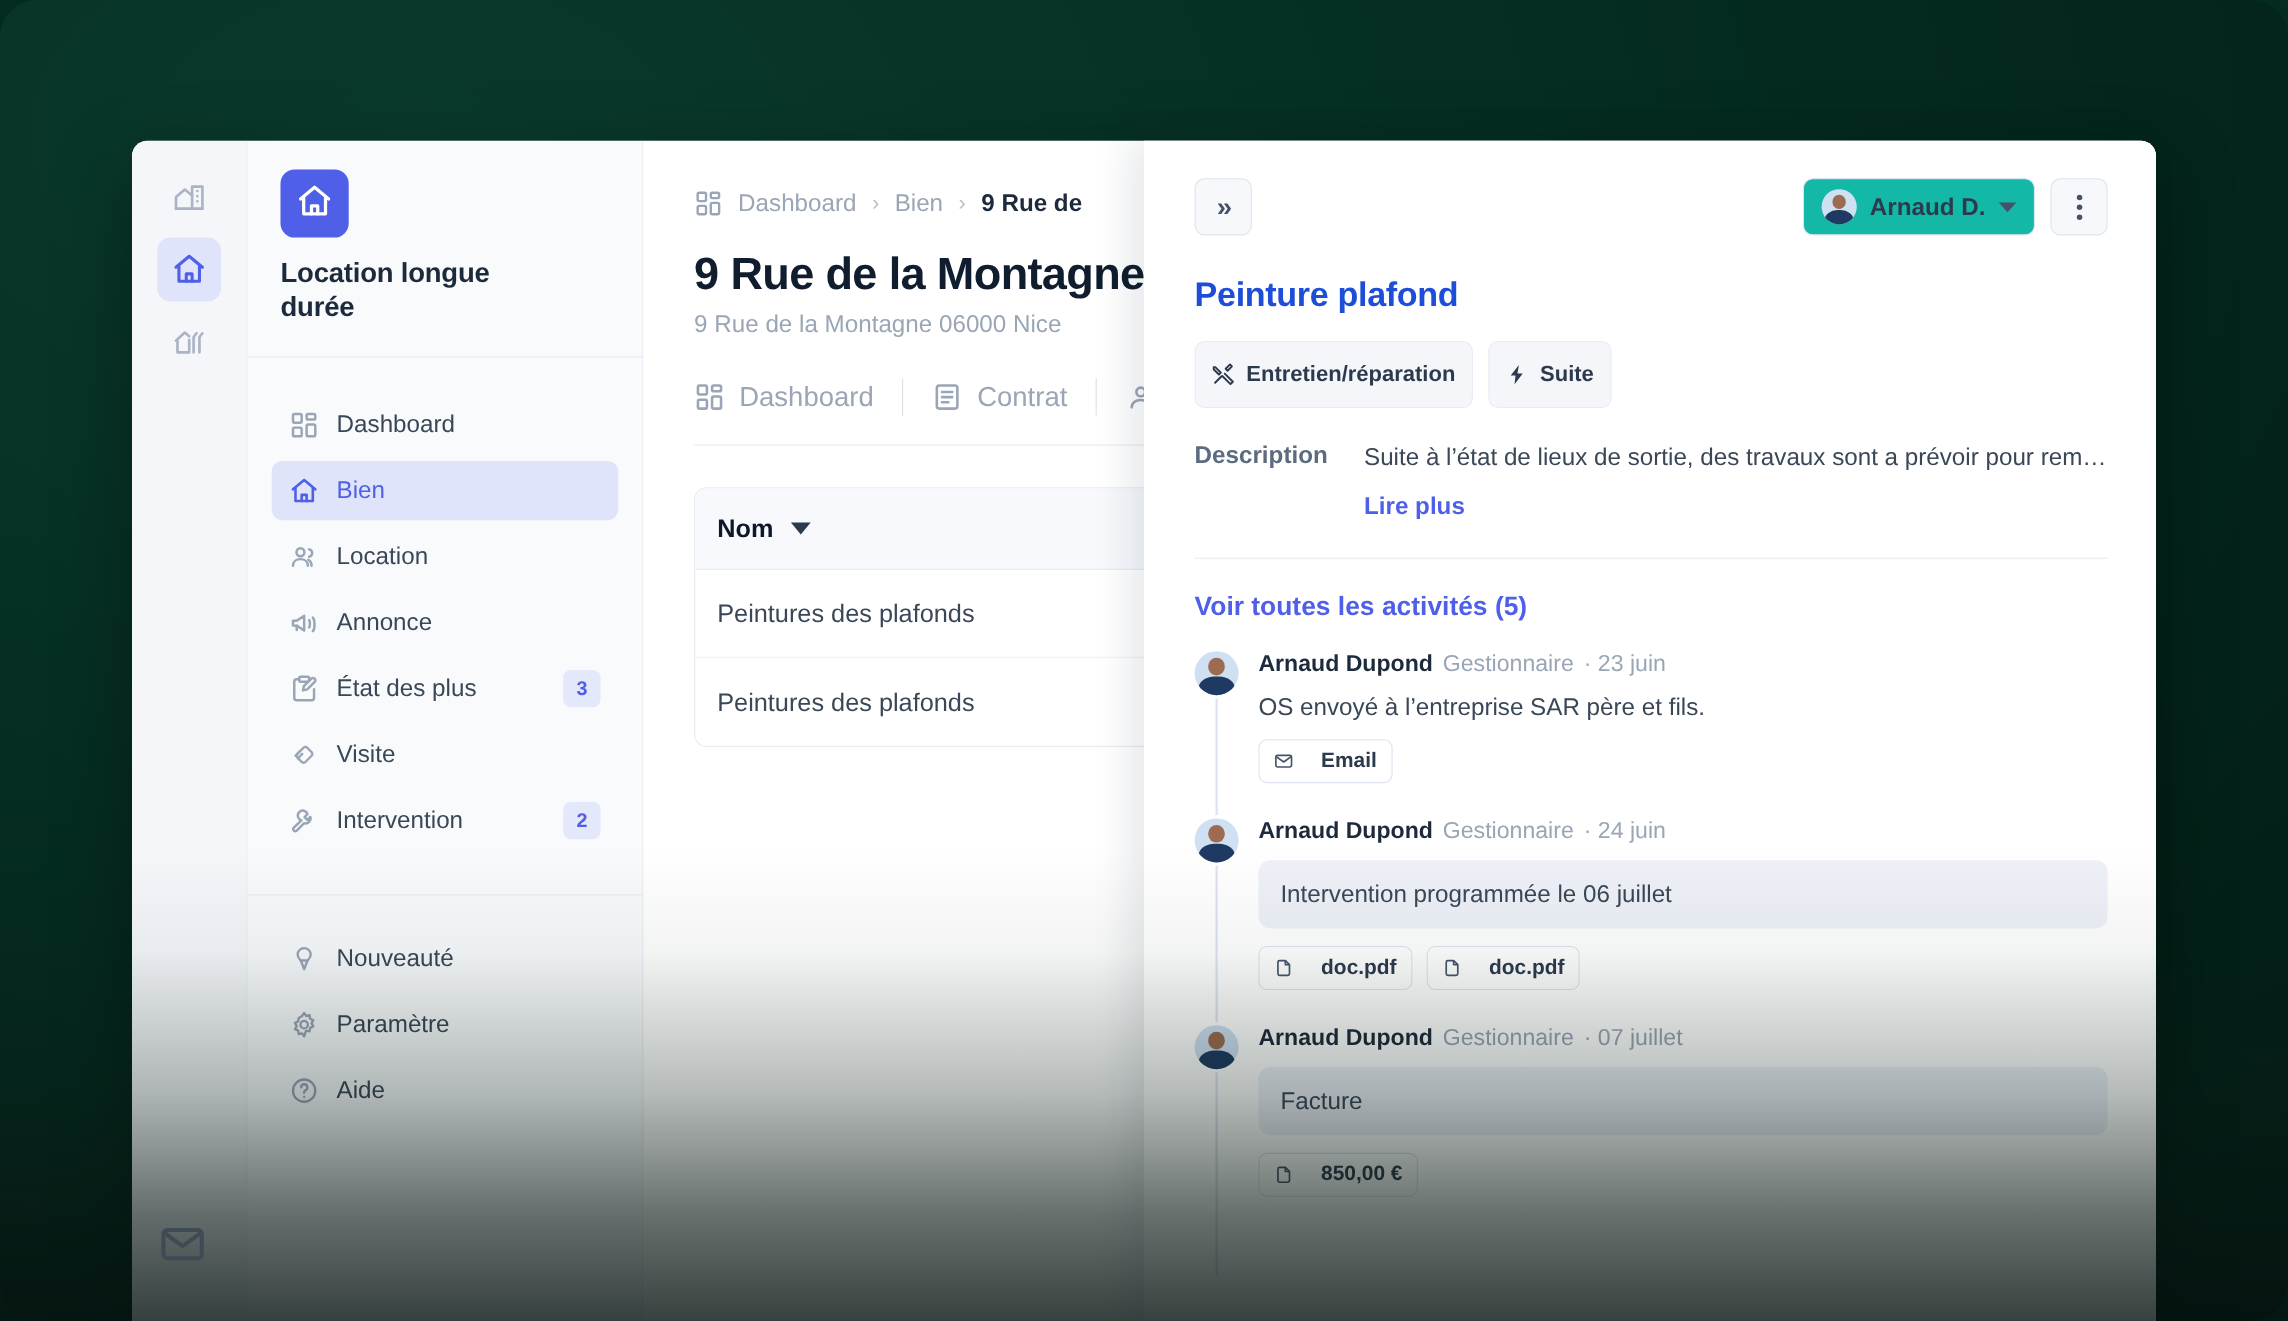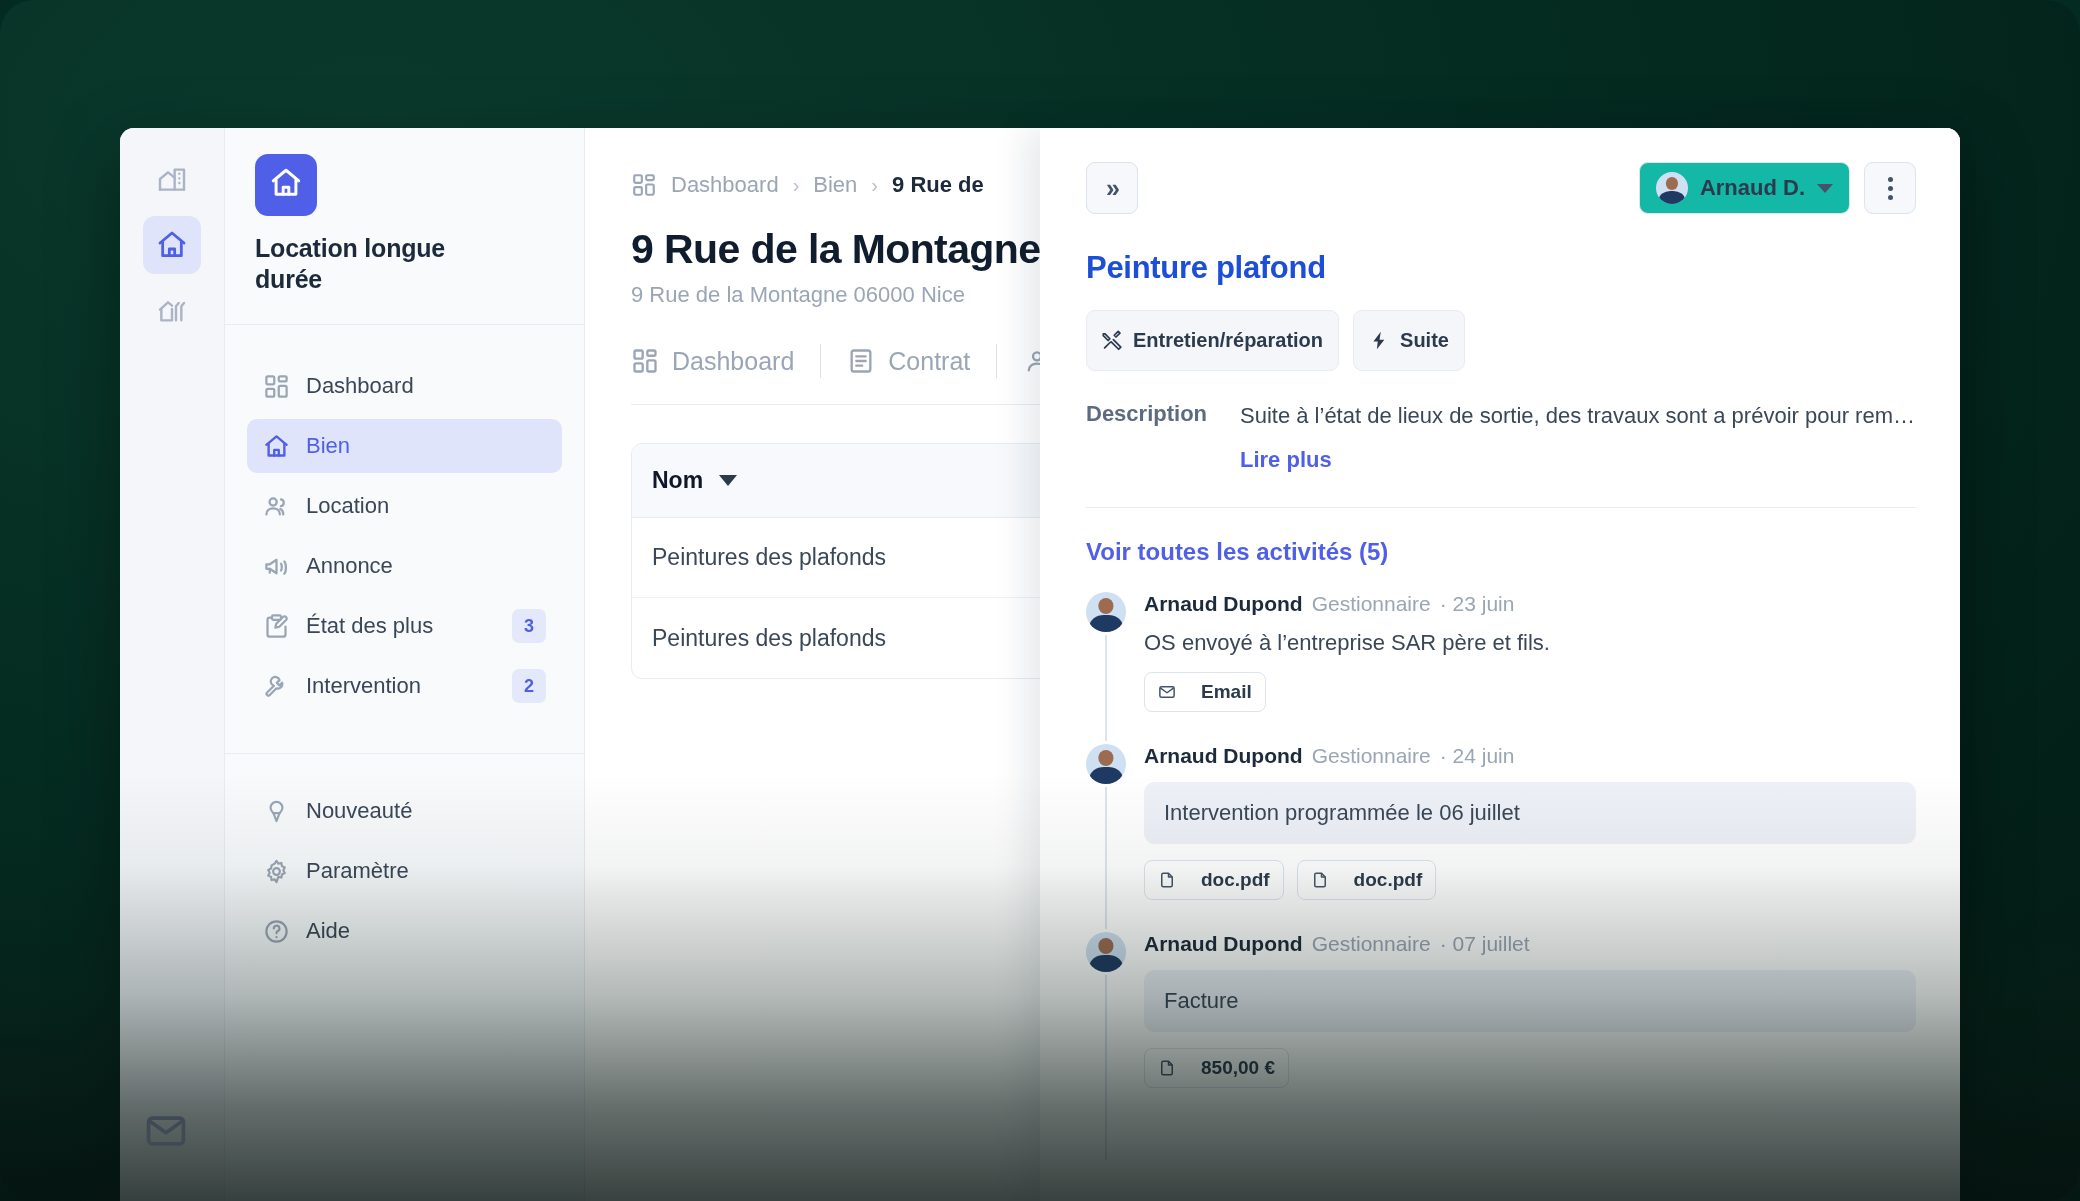--- a/index.html
+++ b/index.html
@@ -493,20 +493,30 @@
           <svg viewBox="0 0 24 24" fill="none" stroke="currentColor" stroke-width="2" stroke-linecap="round" stroke-linejoin="round">
             <path d="M8 4H6a2 2 0 0 0-2 2v13a2 2 0 0 0 2 2h12a2 2 0 0 0 2-2v-7"></path>
             <rect x="8" y="2" width="8" height="4" rx="1.2"></rect>
             <path d="M20.5 3.5a1.9 1.9 0 0 1 0 2.7l-6 6L11 13l.8-3.5 6-6a1.9 1.9 0 0 1 2.7 0z"></path>
           </svg>
         </span>
         <span class="nav-label">État des plus</span>
         <span class="nav-badge">3</span>
       </div>
 
+      <div class="nav-item">
+        <span class="nav-icon">
+          <svg viewBox="0 0 24 24" fill="none" stroke="currentColor" stroke-width="1.9" stroke-linecap="round" stroke-linejoin="round">
+            <path d="M11 6.5 6.5 11a2.1 2.1 0 0 0 0 3l3.5 3.5a2.1 2.1 0 0 0 3 0l5-5a2.1 2.1 0 0 0 0-3L14.5 6a2.1 2.1 0 0 0-3 0z"></path>
+            <path d="M8.5 9 5 12.5"></path>
+              <path d="M10.5 11 7 14.5"></path>
+          </svg>
+        </span>
+        <span class="nav-label">Visite</span>
+      </div>
 
       <div class="nav-item">
         <span class="nav-icon">
           <svg viewBox="0 0 24 24" fill="none" stroke="currentColor" stroke-width="2" stroke-linecap="round" stroke-linejoin="round">
             <path d="M14.7 6.3a4 4 0 1 0-5 5l-6 6a1.6 1.6 0 0 0 2.3 2.3l6-6a4 4 0 0 0 5-5l-2.4 2.4-2.3-2.3 2.4-2.4z"></path>
           </svg>
         </span>
         <span class="nav-label">Intervention</span>
         <span class="nav-badge">2</span>
       </div>

